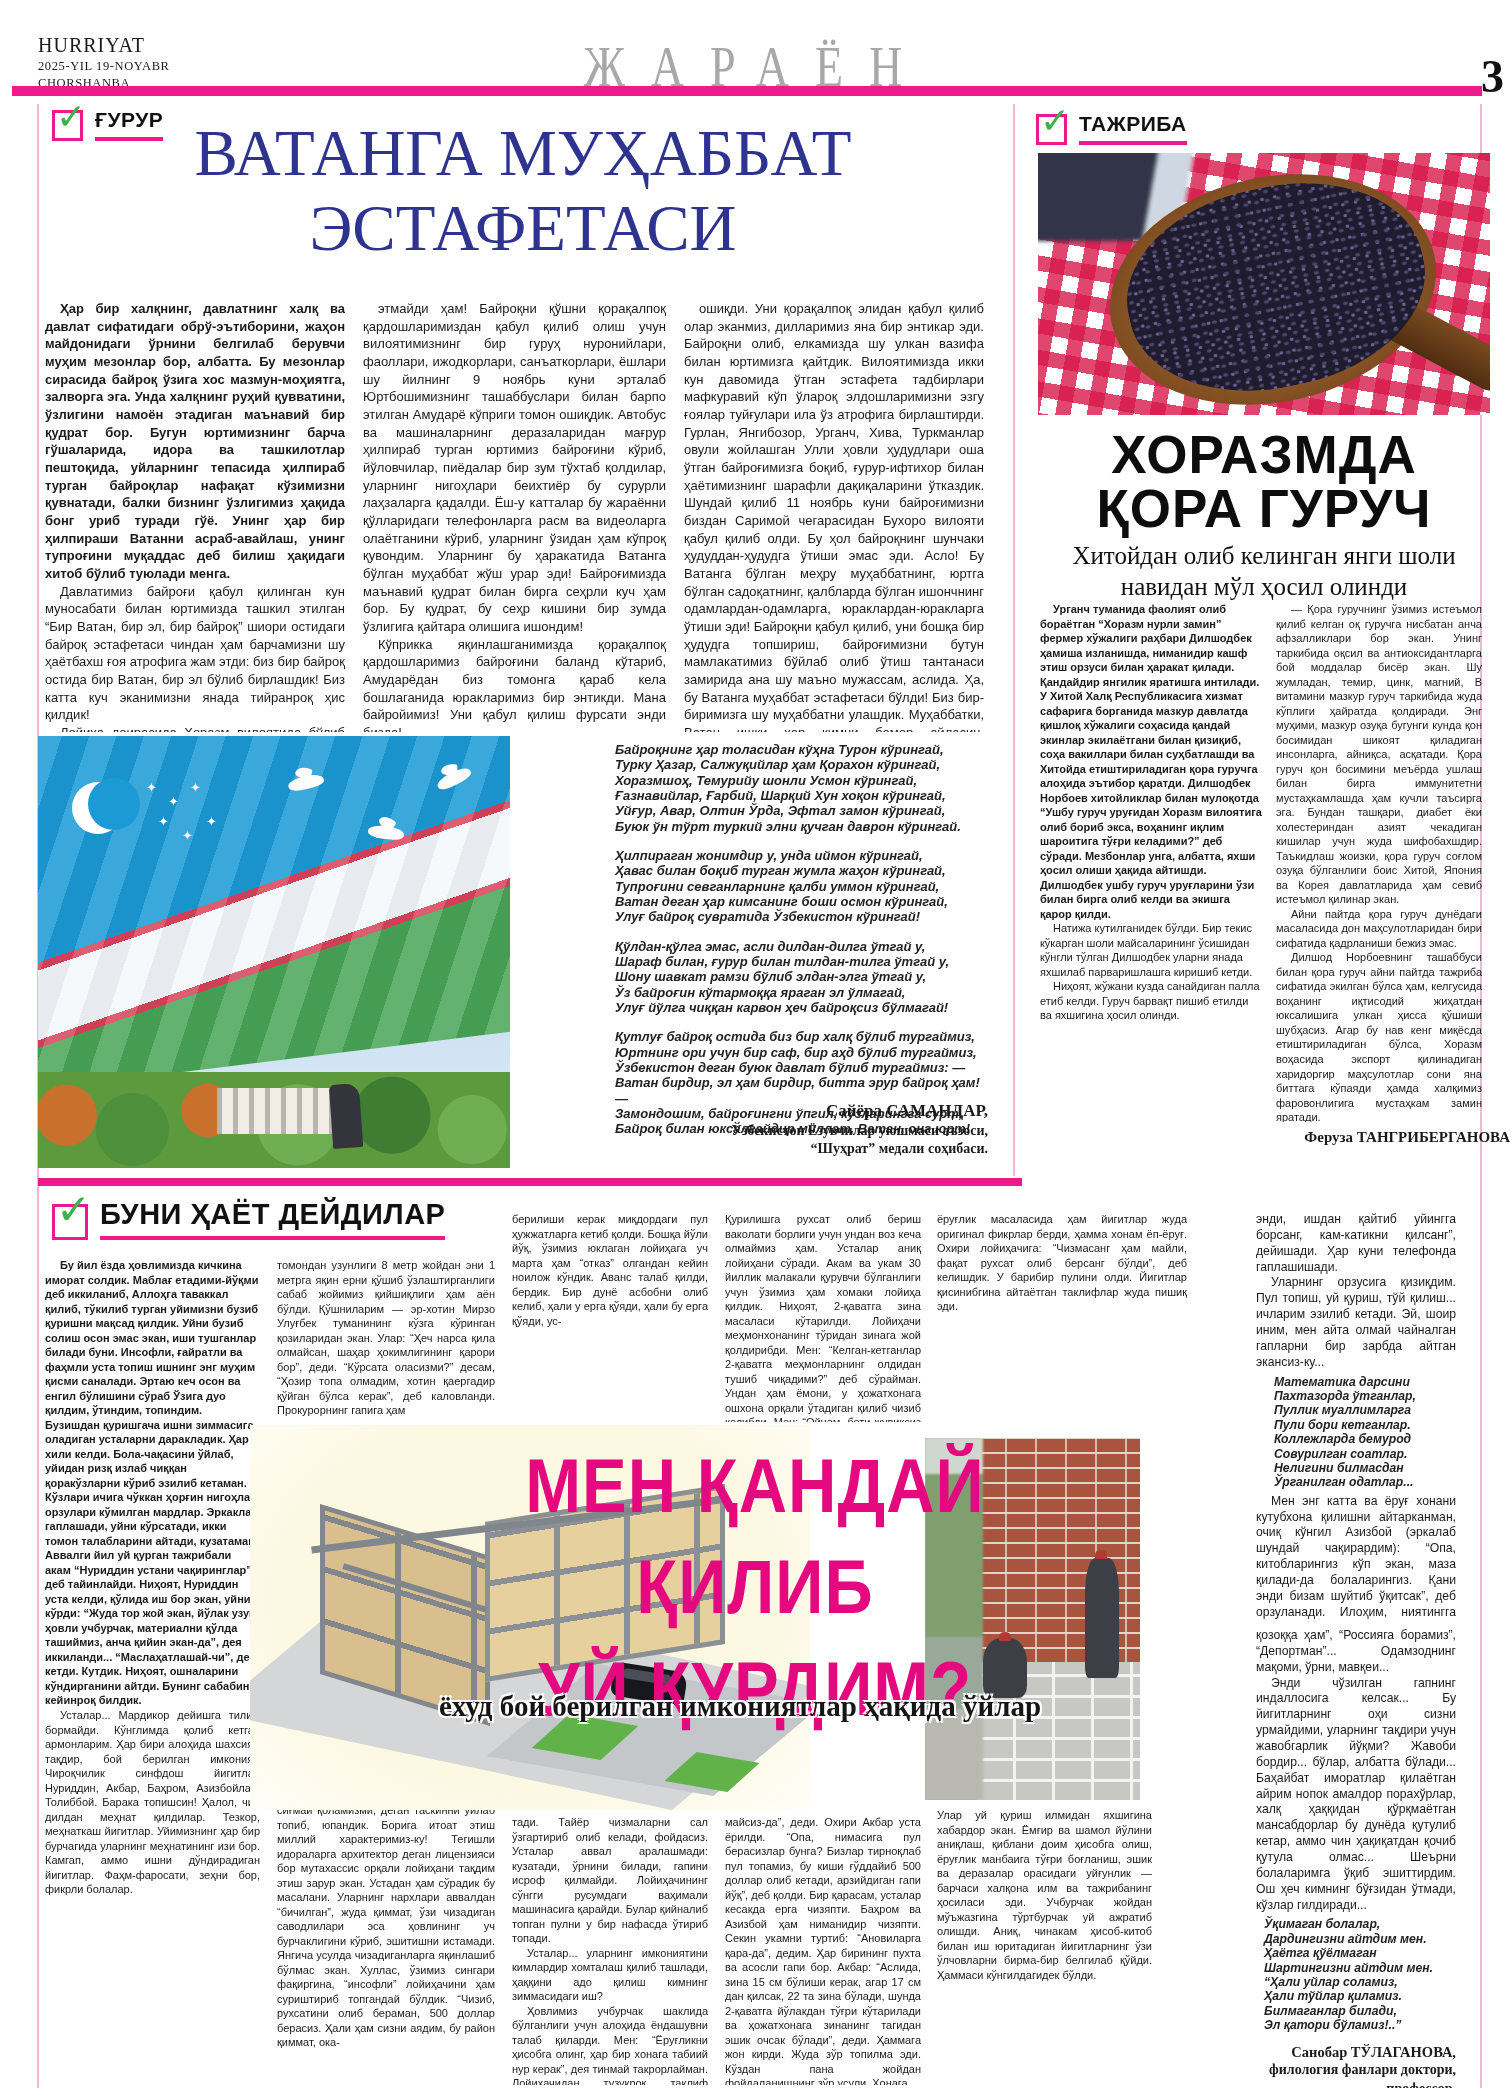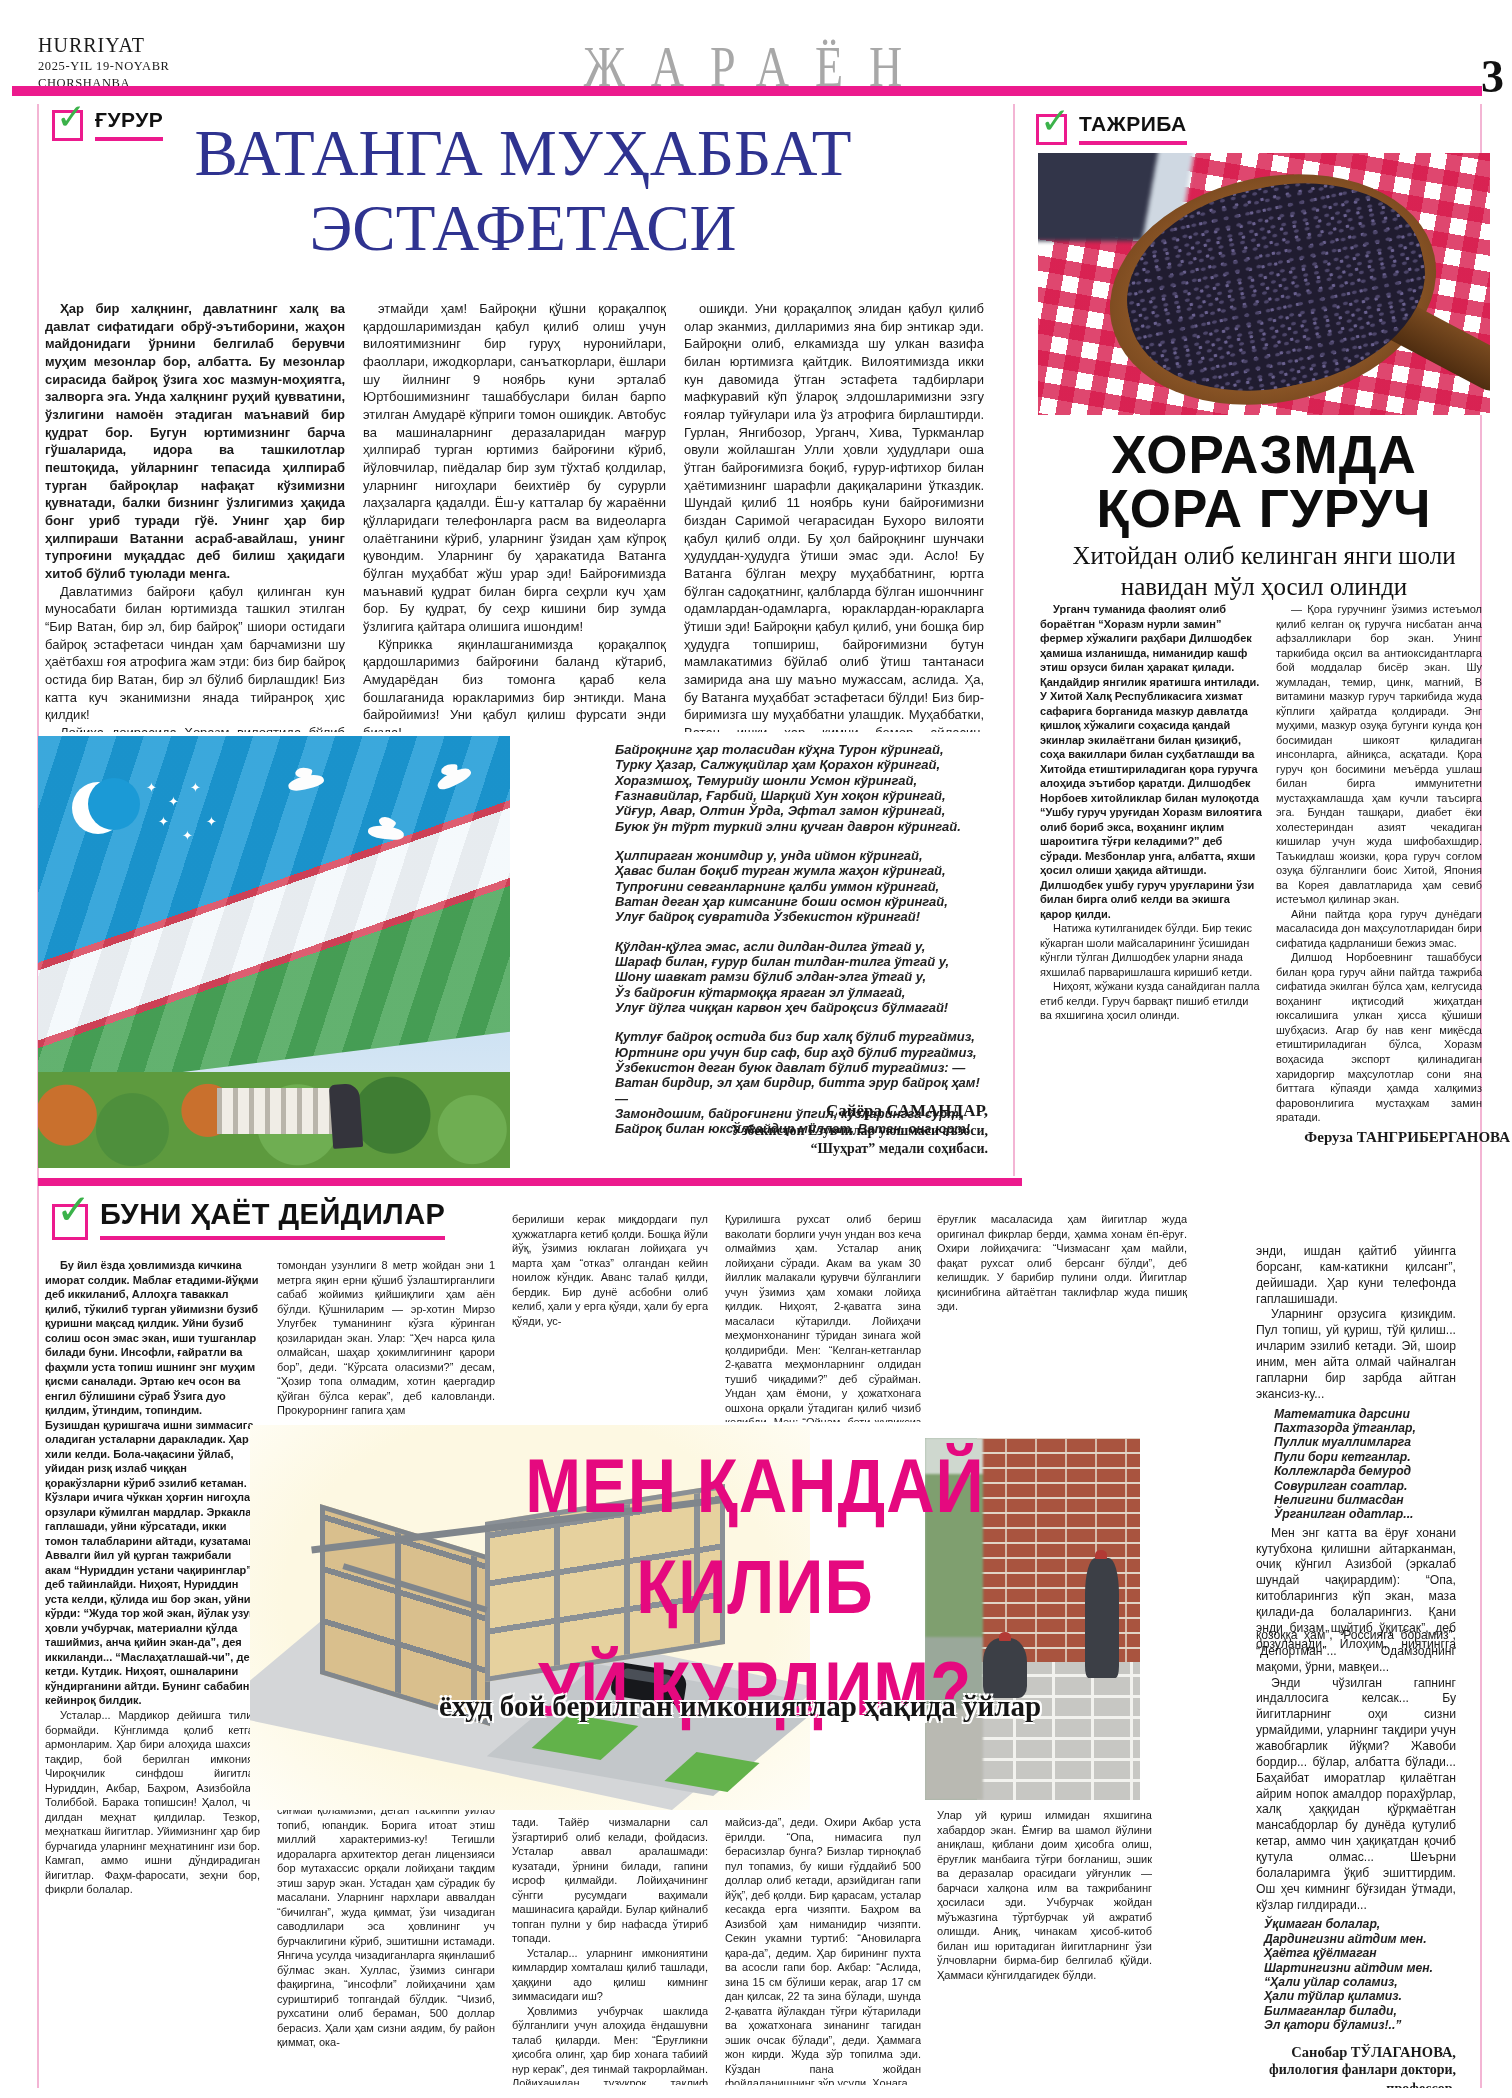--- a/index.html
+++ b/index.html
@@ -287,21 +287,21 @@
     <p style="text-indent:0;">майсиз-да”, деди. Охири Акбар уста ёрилди. “Опа, нимасига пул берасизлар бунга? Бизлар тирноқлаб пул топамиз, бу киши ғўддайиб 500 доллар олиб кетади, арзийдиган гапи йўқ”, деб қолди. Бир қарасам, усталар кесакда ерга чизяпти. Баҳром ва Азизбой ҳам ниманидир чизяпти. Секин укамни туртиб: “Ановиларга қара-да”, дедим. Ҳар бирининг пухта ва асосли гапи бор. Акбар: “Аслида, зина 15 см бўлиши керак, агар 17 см дан қилсак, 22 та зина бўлади, шунда 2-қаватга йўлакдан тўғри кўтарилади ва ҳожатхонага зинанинг тагидан эшик очсак бўлади”, деди. Ҳаммага жон кирди. Жуда зўр топилма эди. Кўздан пана жойдан фойдаланишнинг зўр усули. Хонага</p>
   </div>
 
   <div class="bcol fs125" style="left:937px;top:1212px;width:250px;height:218px;">
     <p style="text-indent:0;">ёруғлик масаласида ҳам йигитлар жуда оригинал фикрлар берди, ҳамма хонам ёп-ёруғ. Охири лойиҳачига: “Чизмасанг ҳам майли, фақат рухсат олиб берсанг бўлди”, деб келишдик. У барибир пулини олди. Йигитлар қисинибгина айтаётган таклифлар жуда пишиқ эди.</p>
   </div>
   <div class="bcol fs125" style="left:937px;top:1808px;width:215px;height:277px;">
     <p style="text-indent:0;">Улар уй қуриш илмидан яхшигина хабардор экан. Ёмғир ва шамол йўлини аниқлаш, қиблани доим ҳисобга олиш, ёруғлик манбаига тўғри боғланиш, эшик ва деразалар орасидаги уйғунлик — барчаси халқона илм ва тажрибанинг ҳосиласи эди. Учбурчак жойдан мўъжазгина тўртбурчак уй ажратиб олишди. Аниқ, чинакам ҳисоб-китоб билан иш юритадиган йигитларнинг ўзи ўлчовларни бирма-бир белгилаб қўйди. Ҳаммаси кўнгилдагидек бўлди.</p>
   </div>
 
-  <div class="bcol fs12" style="left:1256px;top:1244px;width:200px;height:408px;">
+  <div class="bcol fs12" style="left:1256px;top:1212px;width:200px;height:408px;">
     <p style="text-indent:0;">энди, ишдан қайтиб уйингга борсанг, кам-катикни қилсанг”, дейишади. Ҳар куни телефонда гаплашишади.</p>
     <p>Уларнинг орзусига қизиқдим. Пул топиш, уй қуриш, тўй қилиш... ичларим эзилиб кетади. Эй, шоир иним, мен айта олмай чайналган гапларни бир зарбда айтган экансиз-ку...</p>
     <div class="poem" style="font-size:12.2px;margin:4px 0 4px 18px;">Математика дарсини
 Пахтазорда ўтганлар,
 Пуллик муаллимларга
 Пули бори кетганлар.
 Коллежларда бемурод
 Совурилган соатлар.
 Нелигини билмасдан
 Ўрганилган одатлар...</div>

